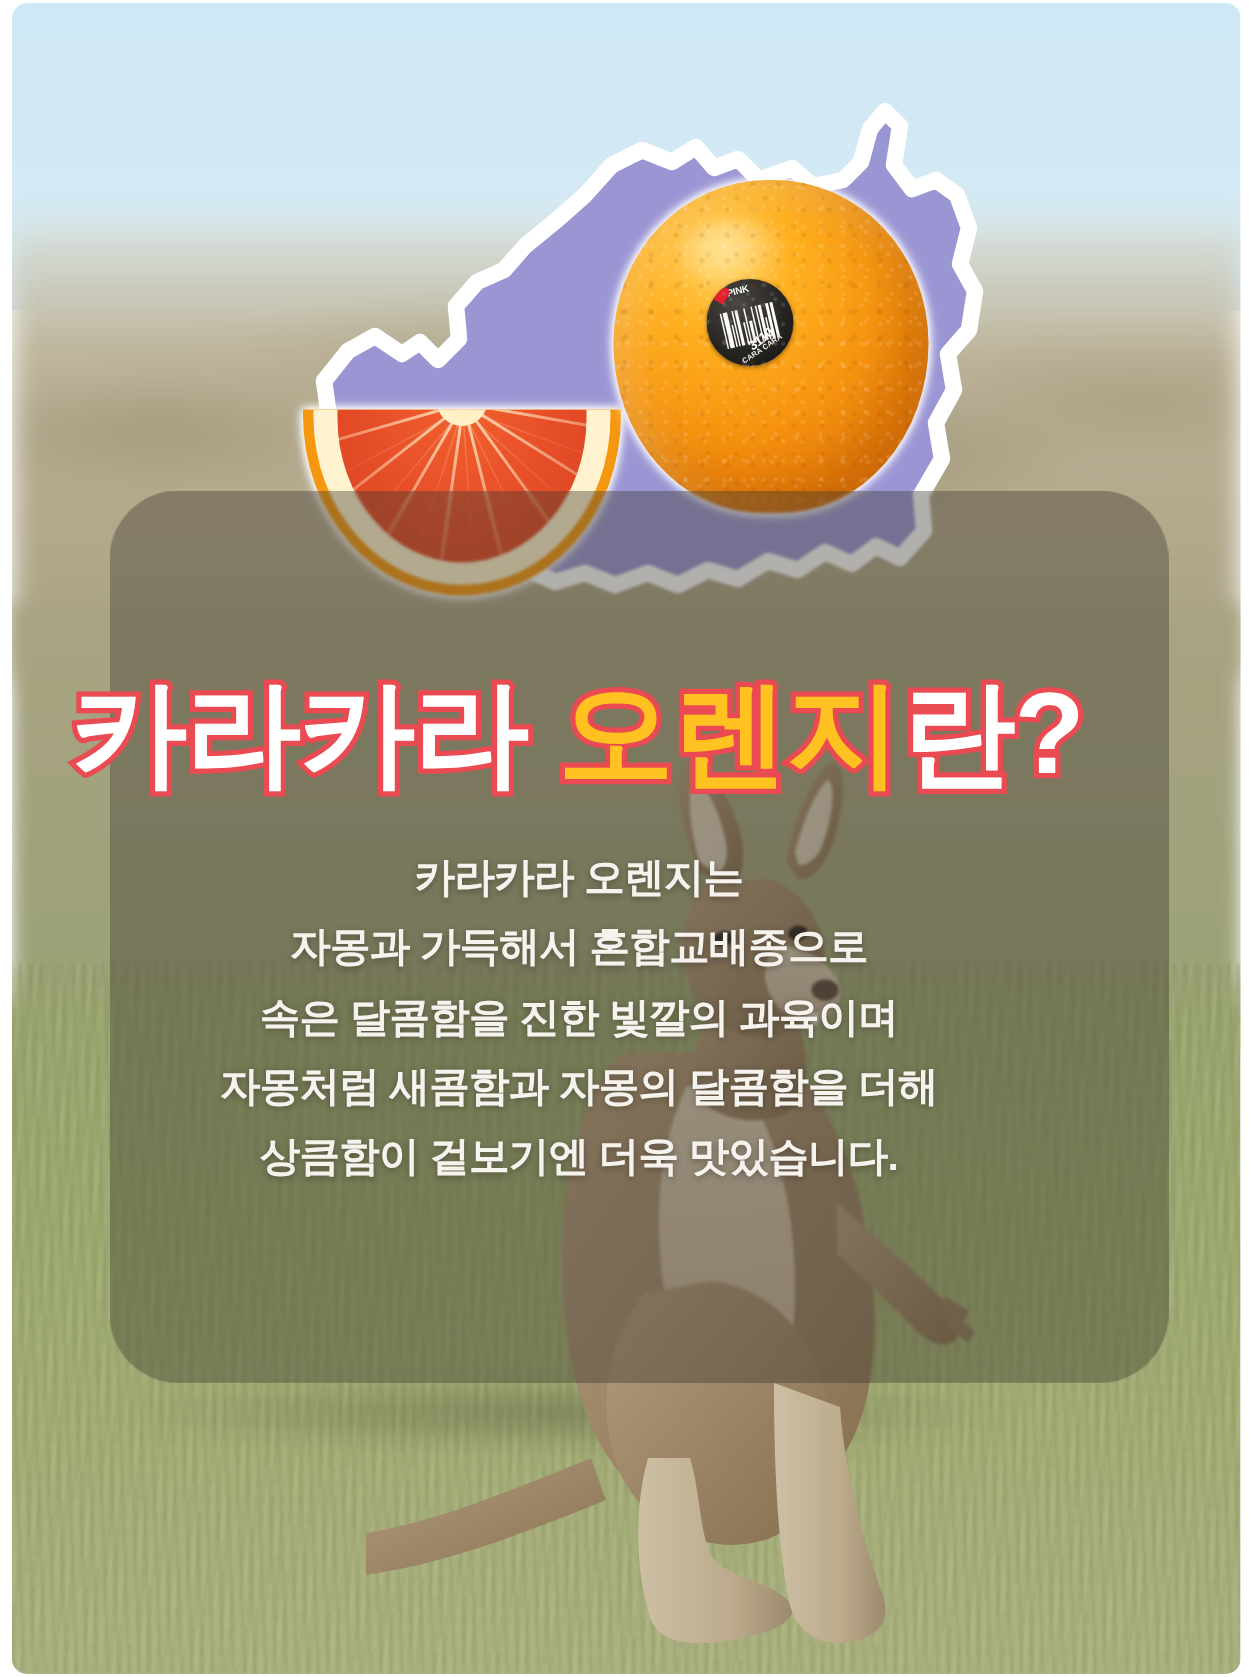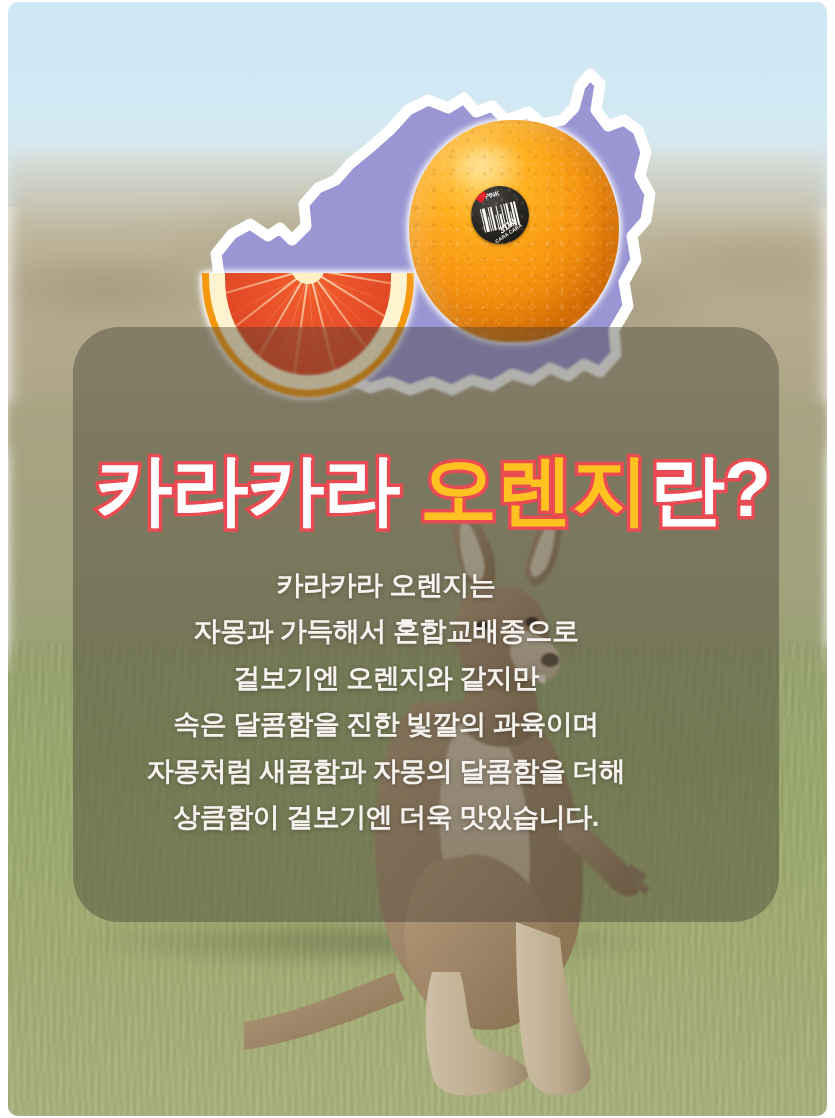--- a/index.html
+++ b/index.html
@@ -228,21 +228,21 @@
     border-radius: 46px;
     background: rgba(62,58,48,.40);
     backdrop-filter: blur(1px);
   }
 
   
   #headline {
     position: absolute;
     left: 0; top: 451px;
     width: 770px;
-    text-align: right;
+    text-align: center;
     font-size: 77px;
     font-weight: 700;
     line-height: 1;
     letter-spacing: -1px;
     white-space: nowrap;
     z-index: 6;
   }
   #headline span {
     display: inline;
     -webkit-text-stroke: 7px #ea4b52;
@@ -411,19 +411,18 @@
     </svg>
 
     <div id="info-panel"></div>
   </div>
 
   <div id="headline"><span class="h-white">카라카라</span><span class="h-white"> </span><span class="h-gold">오렌지</span><span class="h-white">란?</span></div>
 
   <div id="body-copy">
     <p>카라카라 오렌지는</p>
     <p>자몽과 가득해서 혼합교배종으로</p>
-    <p>겉보기엔 오렌지와 같지만</p>
     <p>속은 달콤함을 진한 빛깔의 과육이며</p>
     <p>자몽처럼 새콤함과 자몽의 달콤함을 더해</p>
     <p>상큼함이 겉보기엔 더욱 맛있습니다.</p>
   </div>
 
 </div>
 
 </body></html>

